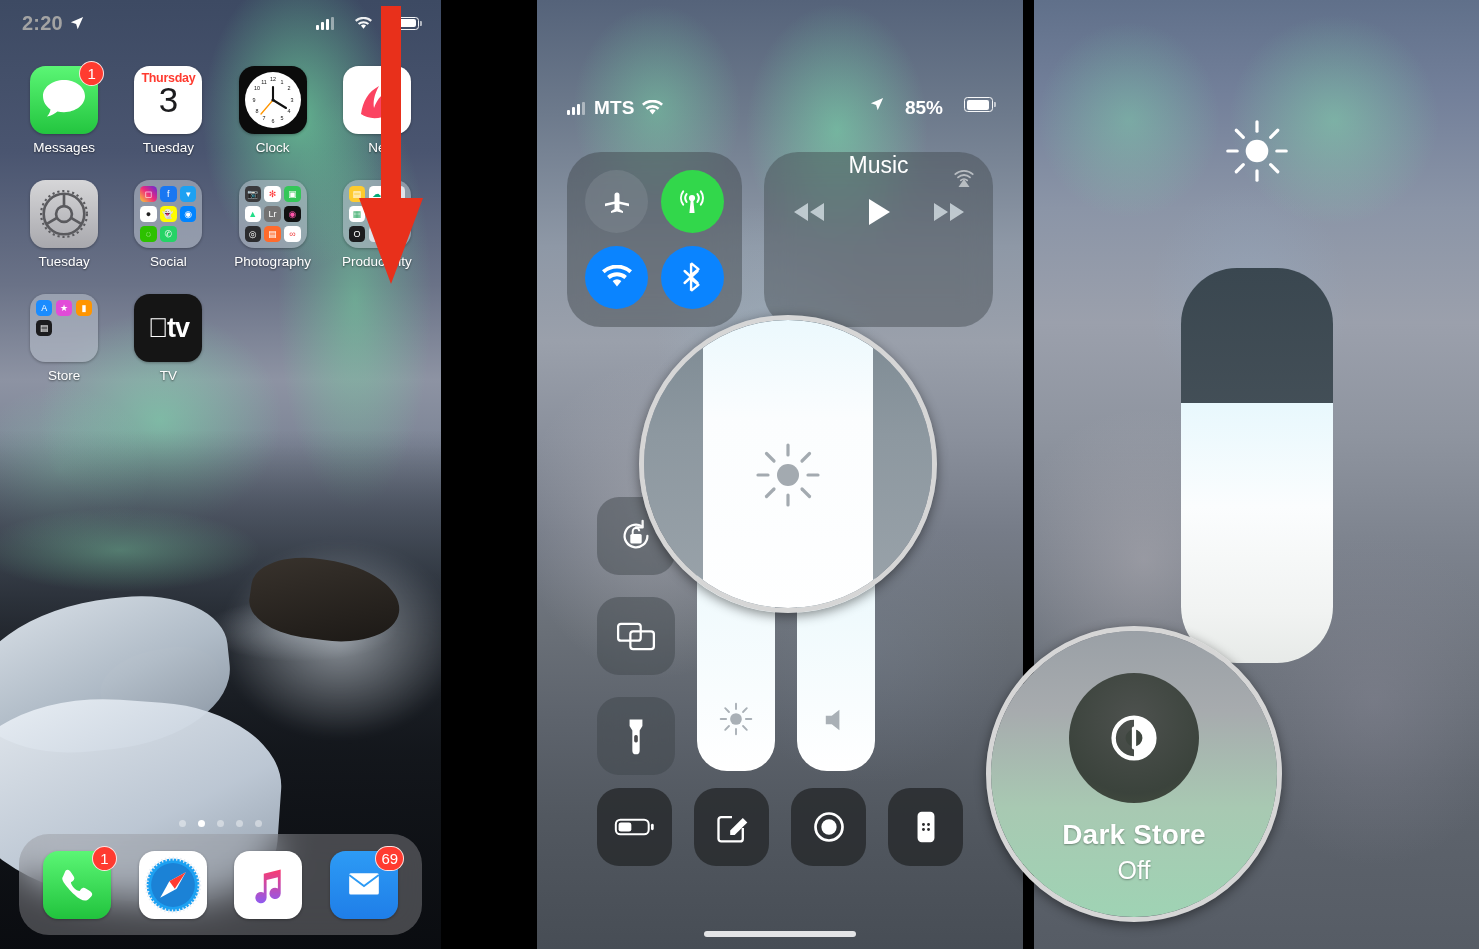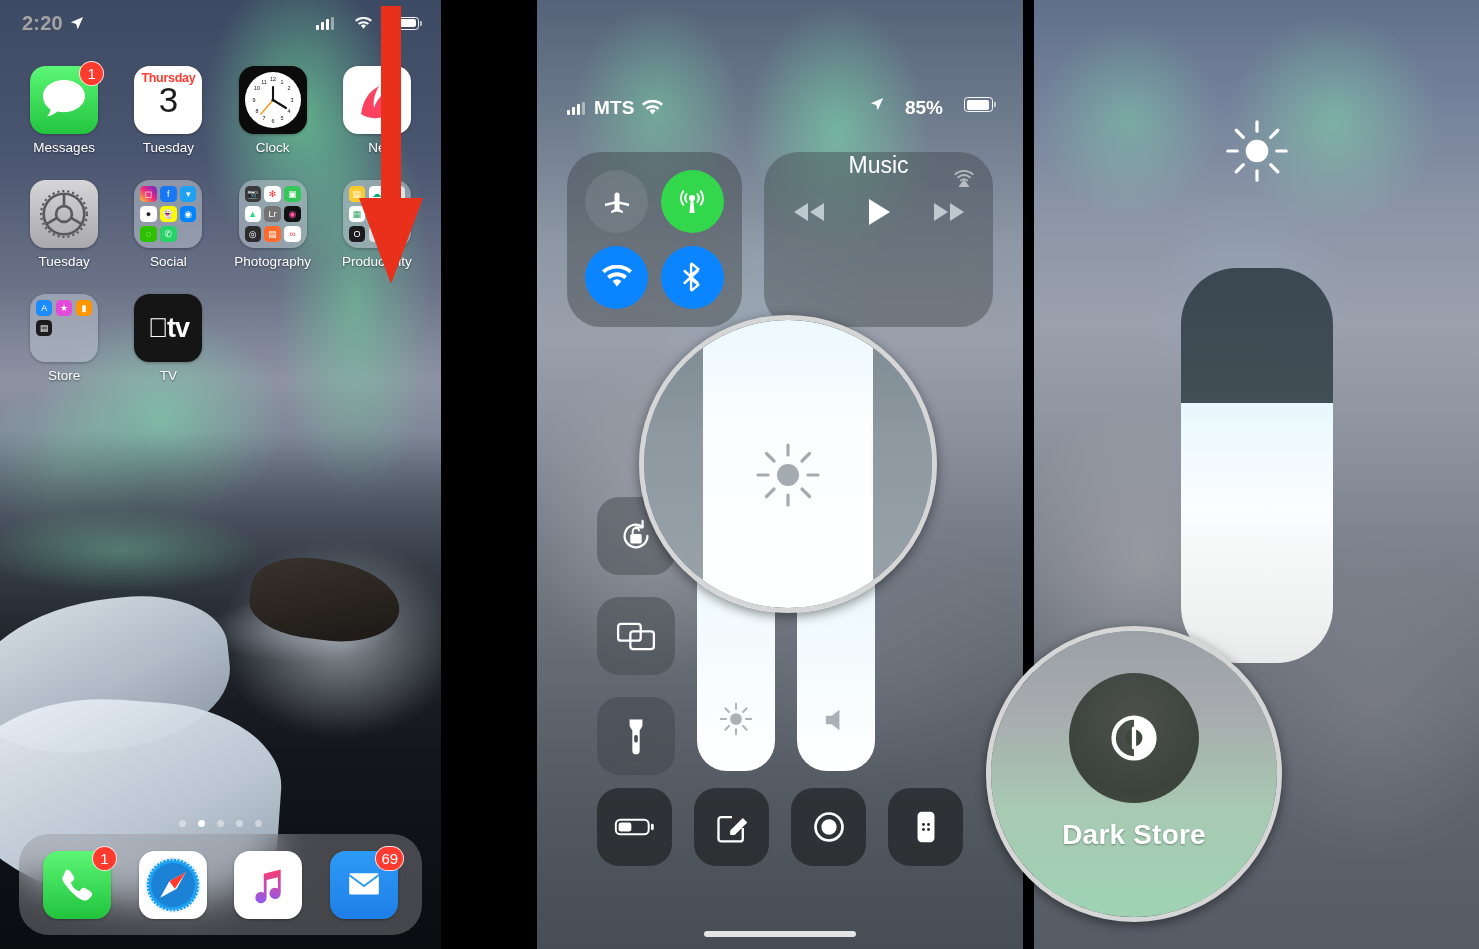--- a/index.html
+++ b/index.html
@@ -688,17 +688,18 @@
       <div class="dm-circle">
         <svg viewBox="0 0 70 70" width="62" height="62">
           <circle cx="35" cy="35" r="23" fill="none" stroke="#fff" stroke-width="5"></circle>
           <path d="M35 12a23 23 0 0 1 0 46z" fill="#fff"></path>
           <circle cx="35" cy="35" r="9.5" fill="#3e463f"></circle>
           <rect x="32.6" y="22" width="4.8" height="26" rx="2.4" fill="#fff"></rect>
         </svg>
       </div>
       <div class="dm-text">
         <div class="dm-title">Dark Store</div>
+        <div class="dm-sub">Off</div>
       </div>
     </div>
   </div>
 
 </div>
 
 </body></html>

